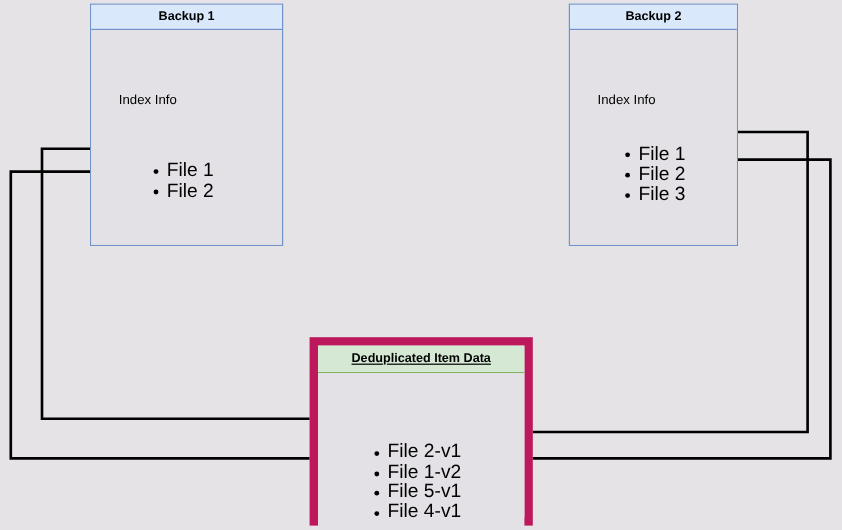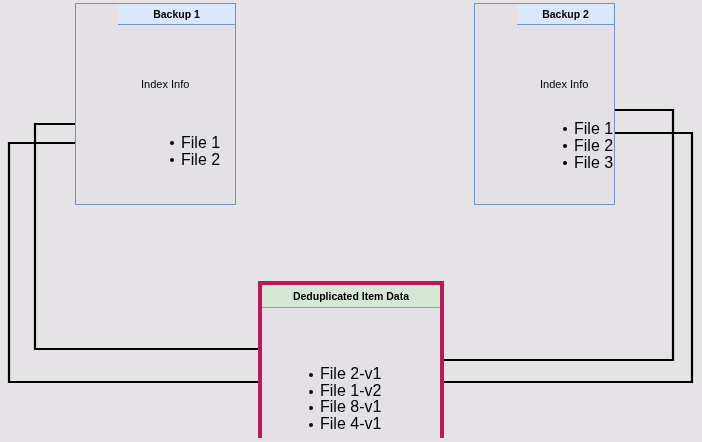--- a/index.html
+++ b/index.html
@@ -24,26 +24,26 @@
     line-height:20px;
     height:21px;
   }
   .node .body{
     box-sizing:border-box;
     width:100%;
     position:relative;
   }
 
   
-  .backup{border:1px solid #7093c8;background:#e3e1e6;padding-left:42px;}
+  .backup{border:1px solid #7093c8;background:#e3e1e6;}
   .backup .hdr{background:#dae8fc;border-bottom:1px solid #7093c8;}
   .backup .body{background:#e3e1e6;}
 
   
-  .dedup{border:4px solid #be185d;background:#e3e1e6;}
+  .dedup{border:7px solid #be185d;background:#e3e1e6;text-decoration:underline;}
   .dedup .hdr{background:#d5e8d4;border-bottom:1px solid #82b366;}
   .dedup .body{background:#e3e1e6;}
 
   .index-label{
     position:absolute;
     font-size:11px;
     color:#000;
     white-space:nowrap;
   }
 
@@ -118,19 +118,19 @@
       </ul>
     </div>
   </div>
 
   <div class="node dedup" style="left:258px;top:281px;width:186px;height:157px;">
     <div class="hdr" style="height:23px;line-height:22px;">Deduplicated Item Data</div>
     <div class="body" style="height:132px;">
       <ul class="file-list" style="left:45px;top:58px;">
         <li>File 2-v1</li>
         <li>File 1-v2</li>
-        <li>File 8-v1</li>
+        <li>File 5-v1</li>
         <li>File 4-v1</li>
       </ul>
     </div>
   </div>
 
 </div>
 
 </body></html>

